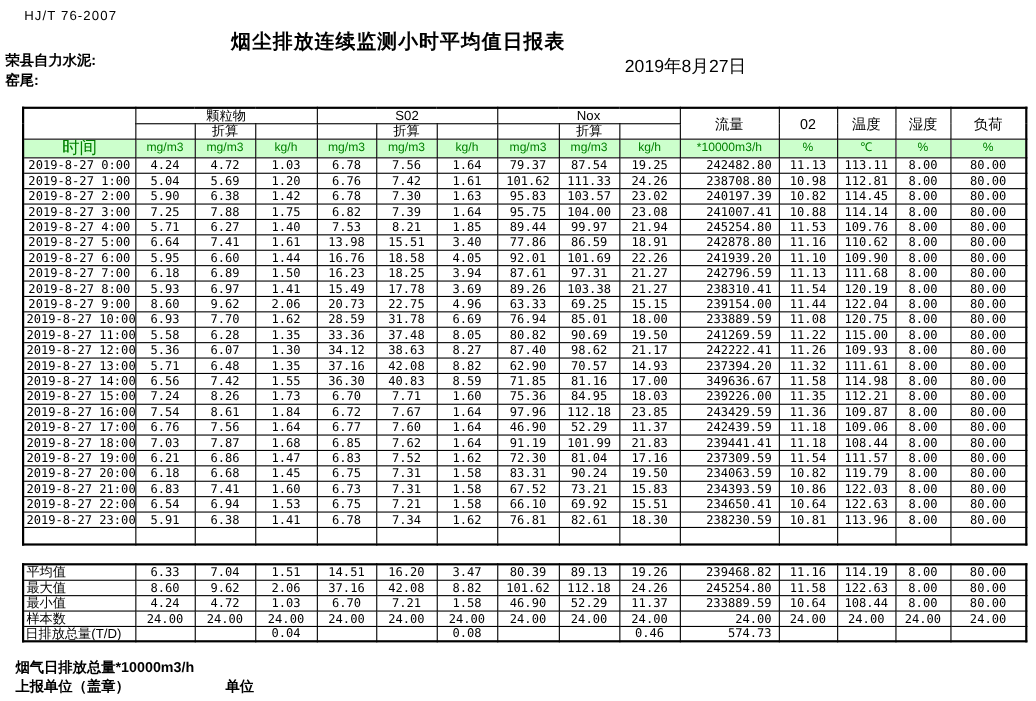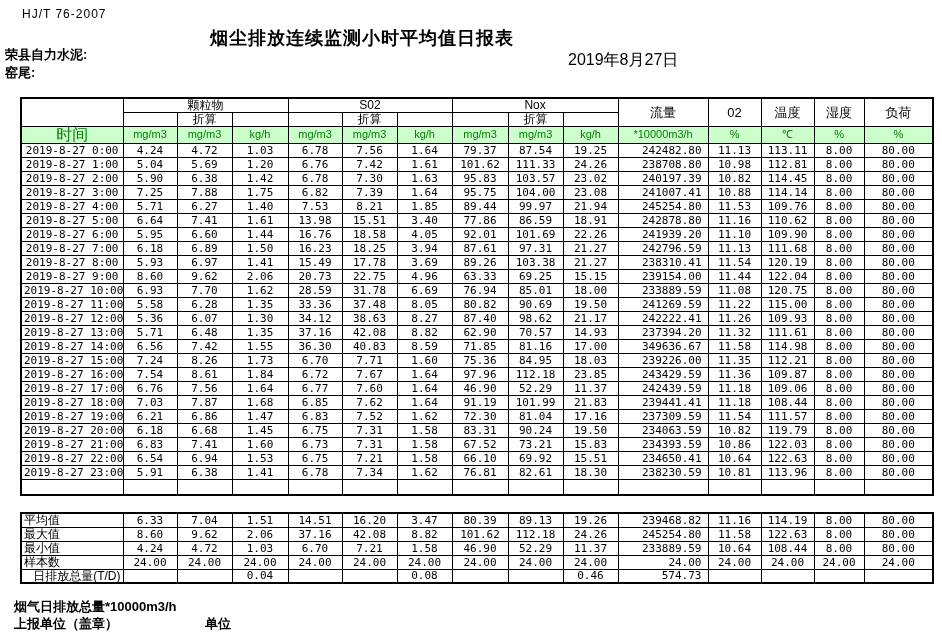--- a/index.html
+++ b/index.html
@@ -16,21 +16,21 @@
   .main{position:absolute;left:20px;top:97px}
   .sum{position:absolute;left:20px;top:512px}
   thead th{font-size:12px;height:14px;text-align:center}
   thead th.side{font-size:13px}
   thead tr.units th{background:#ccffcc;color:#008000;font-size:11px;height:15px}
   thead tr.units th.timelbl{font-size:16px}
   tbody td{height:14px;font-size:11px;text-align:center;font-family:"DejaVu Sans Mono","Liberation Sans",sans-serif}
   tbody td.time{text-align:right;padding-right:4px}
   tbody td.flow{text-align:right;padding-right:6px}
   tbody td.lbl{text-align:left;padding-right:3px;font-family:"Liberation Sans",sans-serif;font-size:12px}
-  tbody td.lbl-left{text-align:right;padding-left:1px;font-family:"Liberation Sans",sans-serif;font-size:12px}
+  tbody td.lbl-left{text-align:left;padding-left:1px;font-family:"Liberation Sans",sans-serif;font-size:12px}
   tr.blank td{height:16px}
   .note{left:14px;top:598px;font-size:13px;font-weight:bold}
   .runit{left:14px;top:615px;font-size:13px;font-weight:bold}
   .unit{left:205px;top:615px;font-size:13px;font-weight:bold}
 </style>
 </head>
 <body>
 
 <div class="abs std">HJ/T 76-2007</div>
 <div class="abs title">烟尘排放连续监测小时平均值日报表</div>

